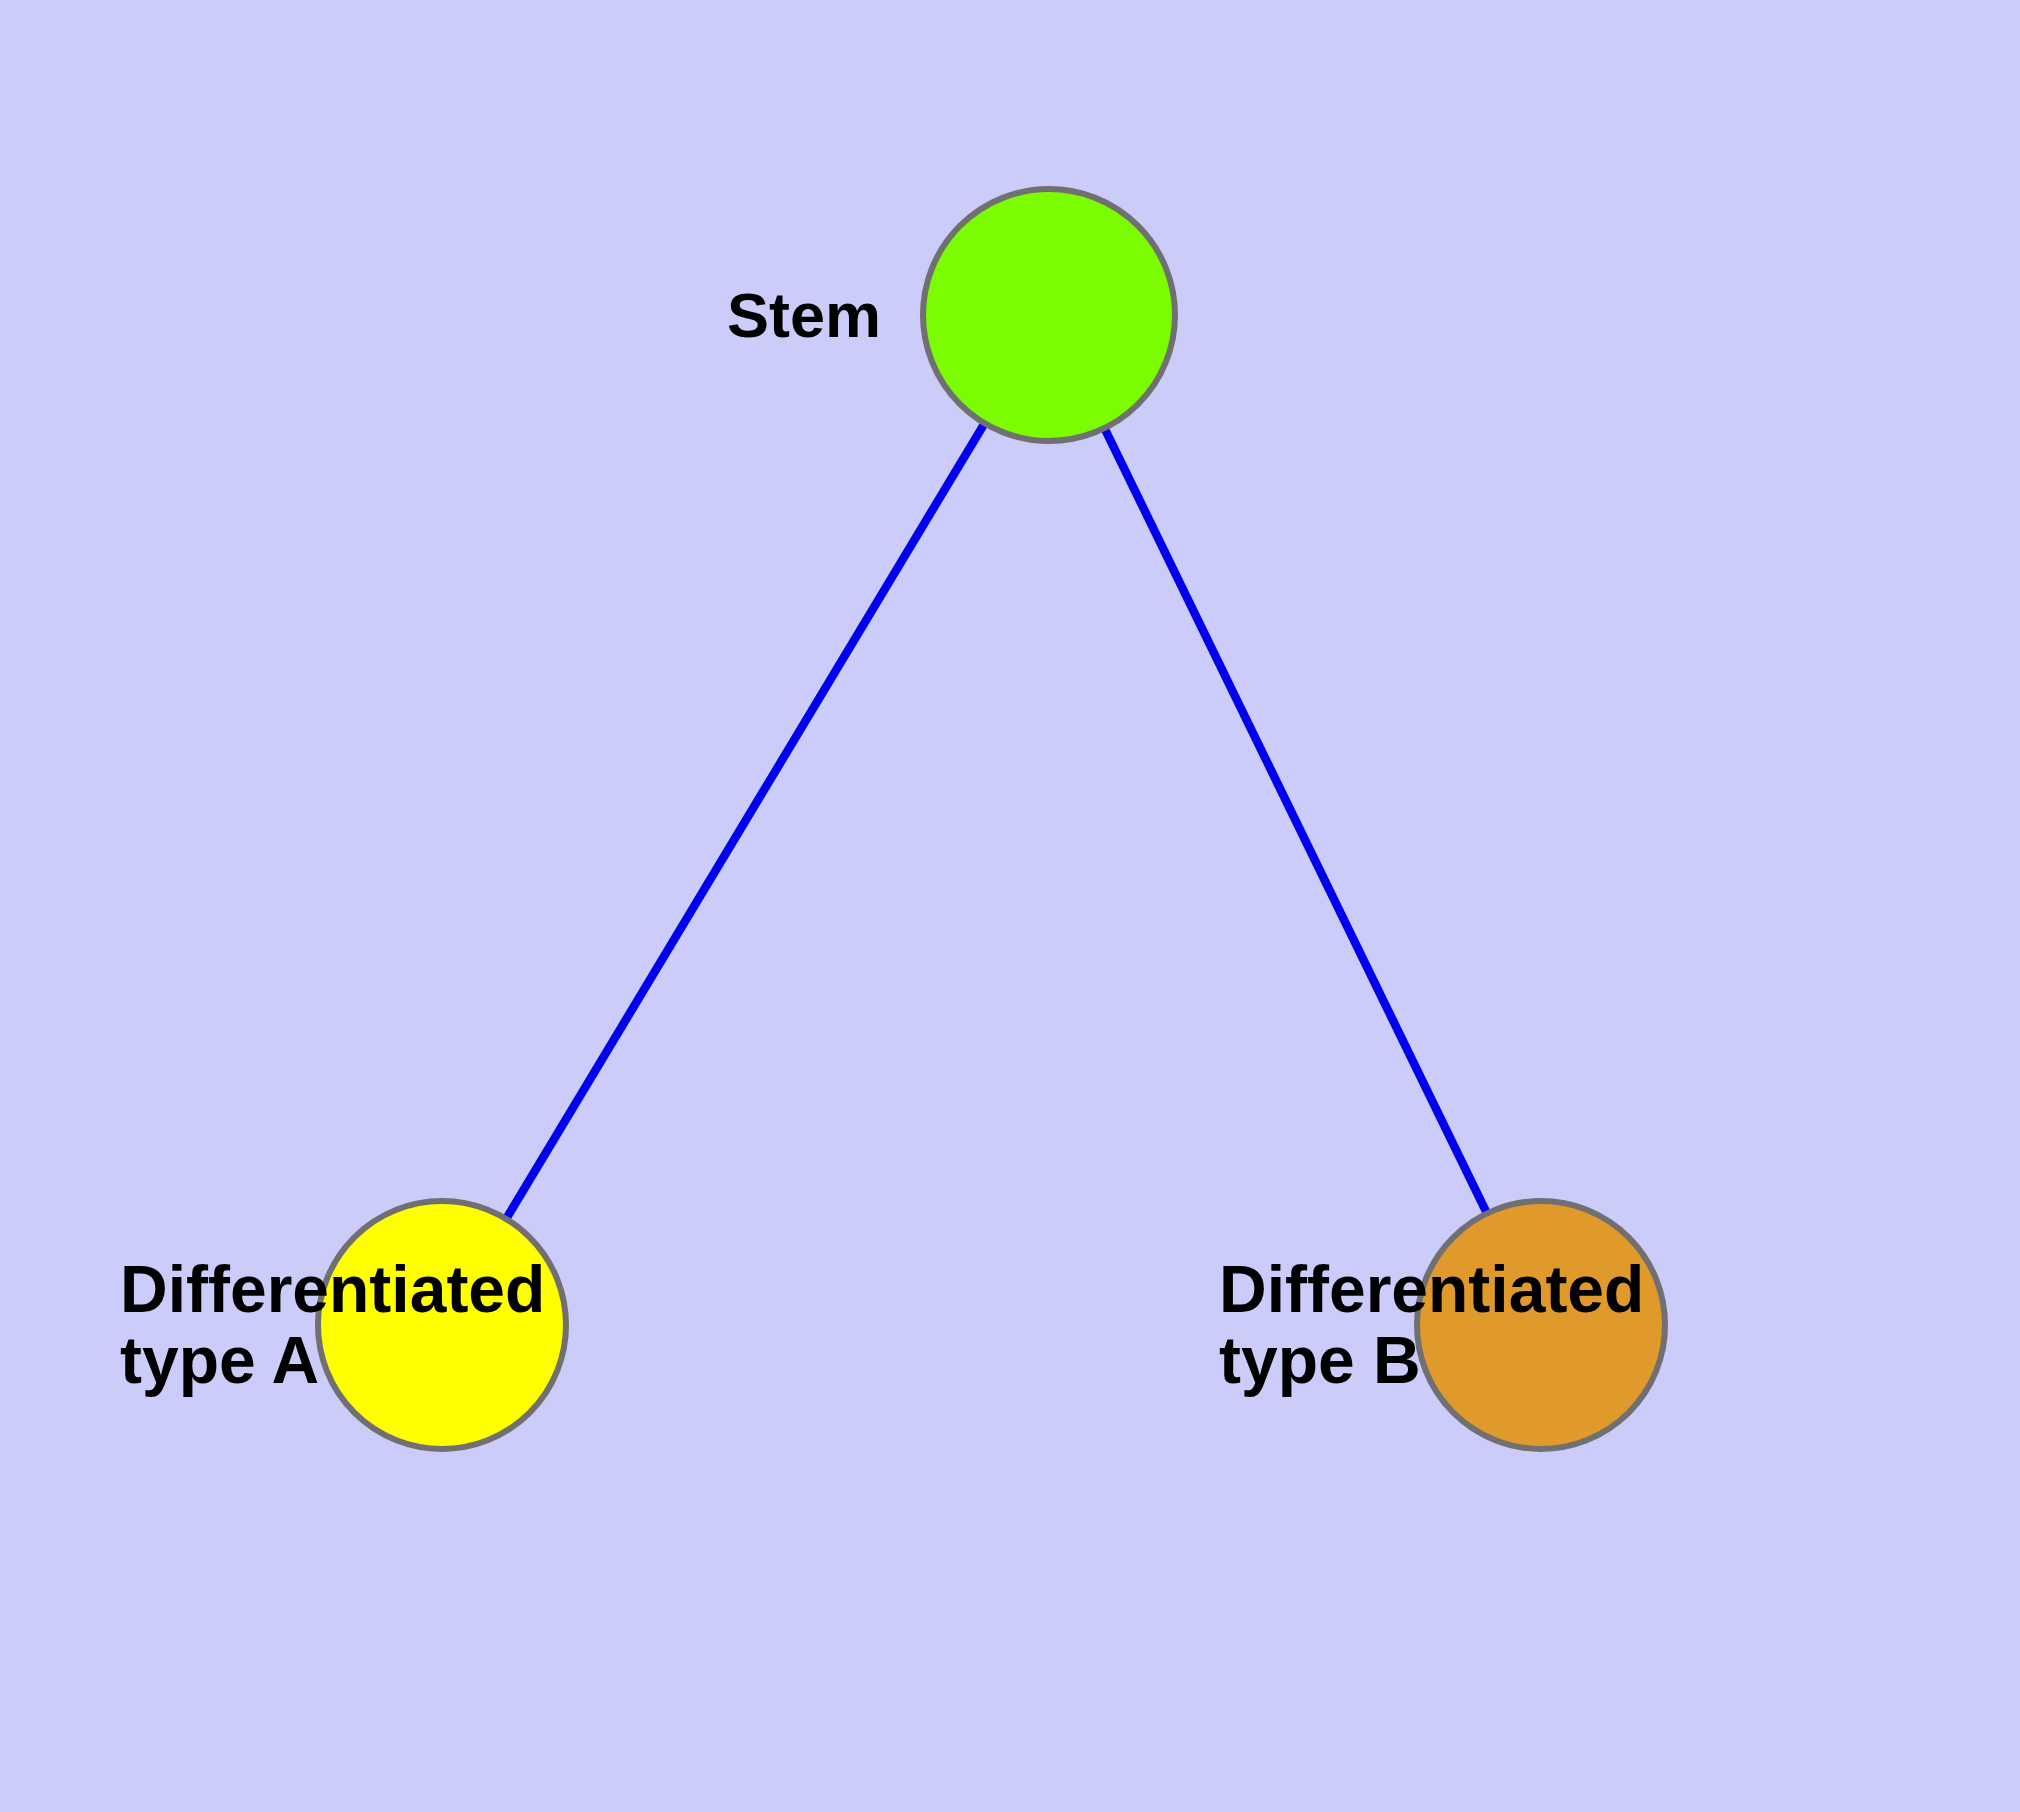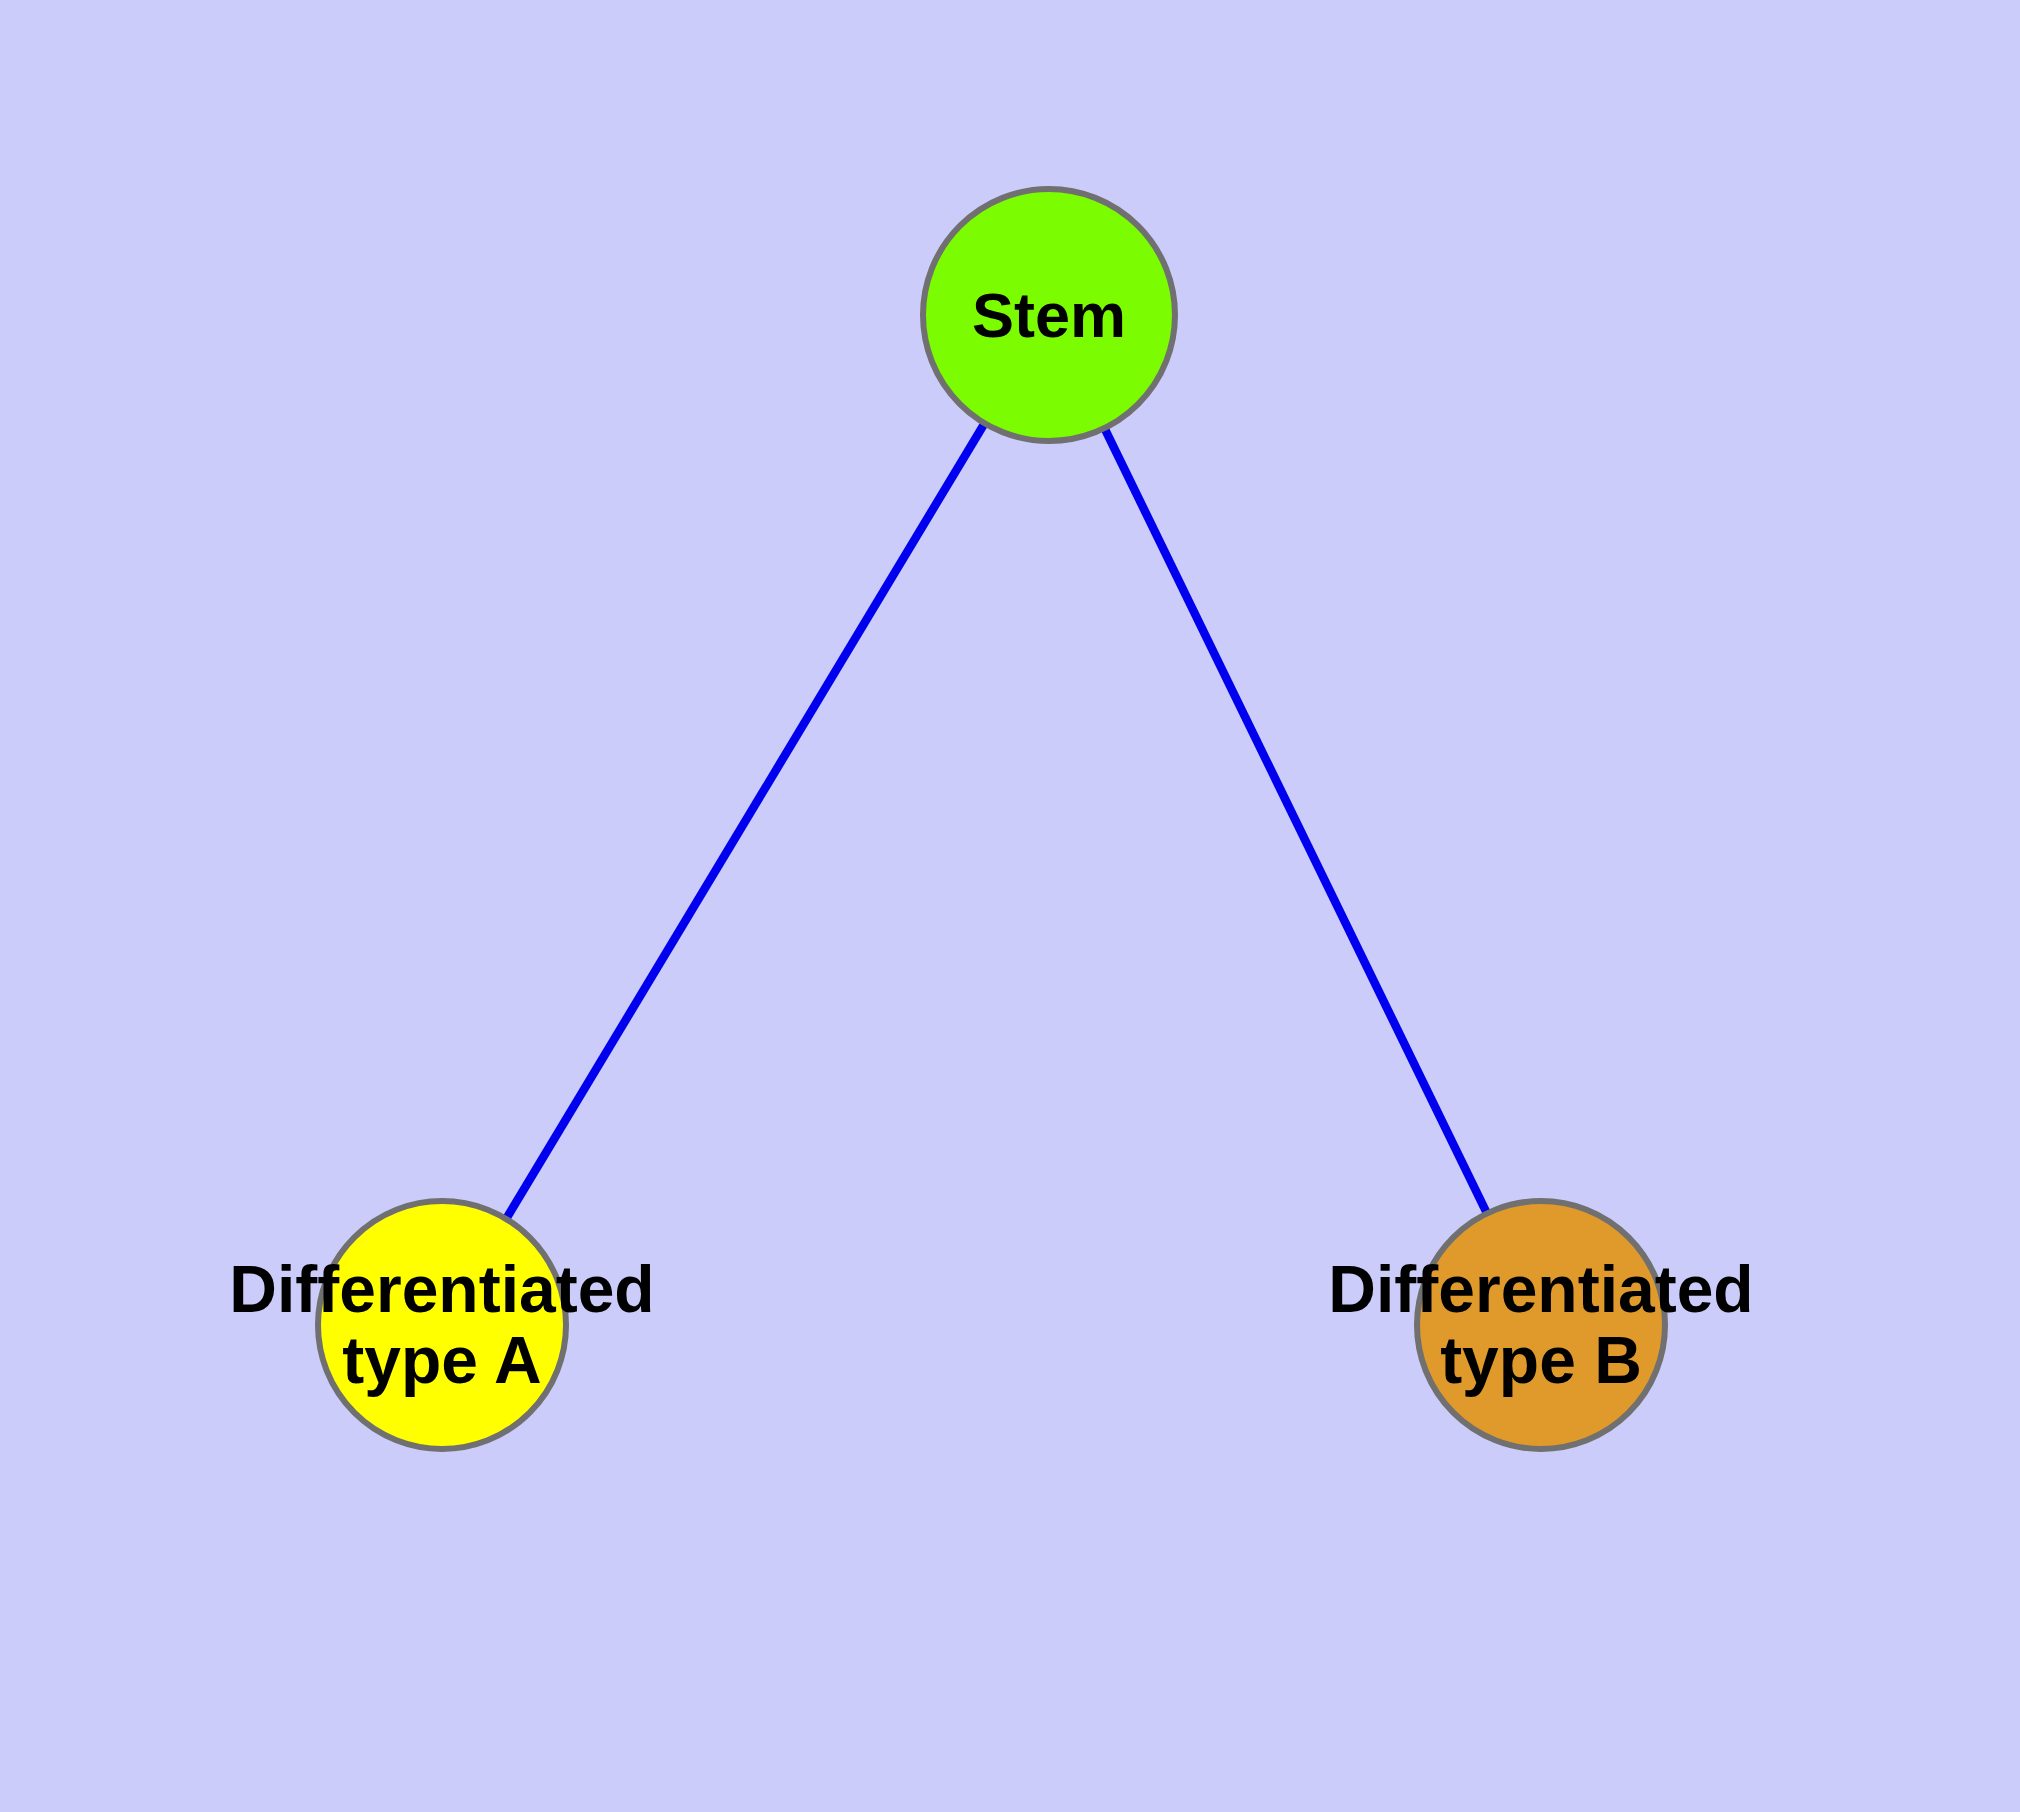--- a/index.html
+++ b/index.html
@@ -34,21 +34,21 @@
     z-index: 2;
     box-sizing: border-box;
     border-radius: 50%;
     border: 6px solid #707070;
   }
   .node-label {
     position: absolute;
     z-index: 3;
     color: #000000;
     font-weight: bold;
-    text-align: center;
+    text-align: left;
     white-space: pre;
     line-height: 1.08;
     pointer-events: none;
   }
 </style>
 </head>
 <body>
 
 <div id="graph-canvas">
 

